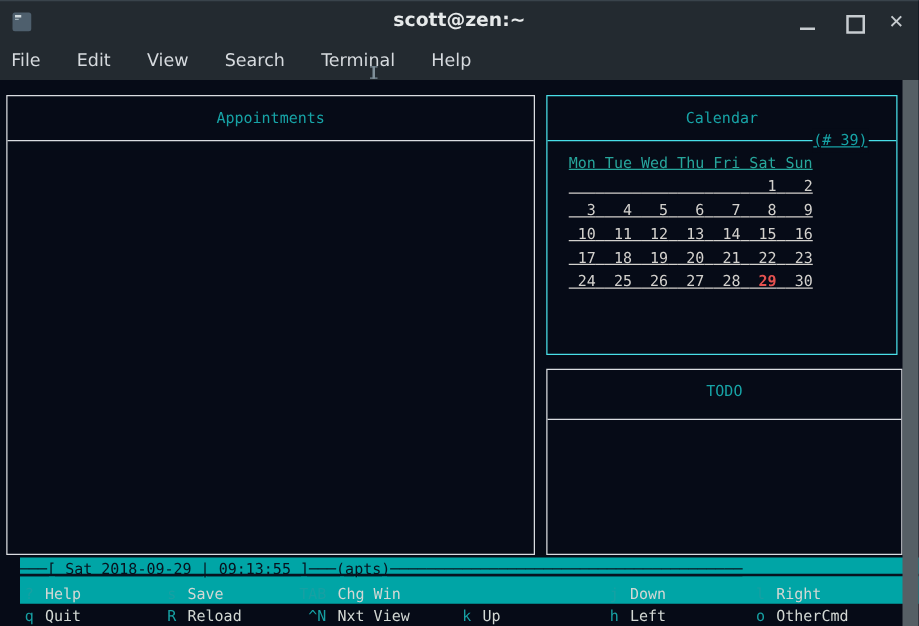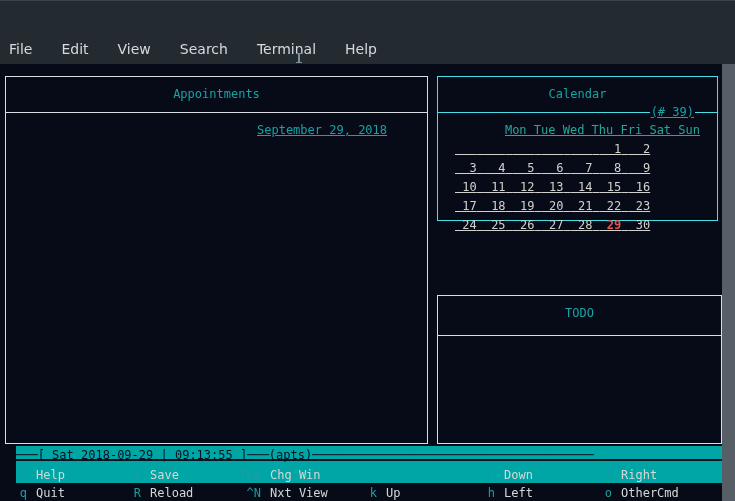--- a/index.html
+++ b/index.html
@@ -59,39 +59,39 @@
   .terminal{
     position:absolute;left:0;top:64px;width:722px;height:437px;background:var(--terminal-bg);
     font-size:12px;line-height:19px;color:var(--day-text);
   }
   .vscrollbar{position:absolute;left:722px;top:64px;width:13px;height:437px;background:var(--scrollbar);}
 
   .panel{position:absolute;background:var(--terminal-bg);}
   .panel.unfocused{border:1px solid var(--border-unfocused);}
   .panel.focused{border:1px solid var(--border-focused);}
   .panel-appointments{left:5px;top:12px;width:423px;height:368px;}
-  .panel-calendar{left:437px;top:12px;width:281px;height:145px;}
+  .panel-calendar{left:437px;top:12px;width:281px;height:208px;}
   .panel-todo{left:437px;top:231px;width:285px;height:149px;}
 
   .panel-title{position:absolute;left:0;top:8px;width:100%;text-align:center;color:var(--teal-text);}
   .panel-sep{position:absolute;left:0;top:35px;width:100%;height:1px;}
   .panel.unfocused .panel-sep{background:var(--border-unfocused);}
   .panel.focused .panel-sep{background:var(--border-focused);}
   .panel-todo .panel-sep{top:39px;}
 
   .week-badge{
     position:absolute;right:22px;top:26px;color:var(--teal-text);background:var(--terminal-bg);padding:0 1px;
   }
 
   .apt-date{position:absolute;left:257px;top:57px;color:var(--teal-text);}
 
   .cal-content{position:absolute;left:455px;top:57px;width:245px;}
   .cal-line{height:19px;white-space:pre;}
   .cal-month{text-align:center;color:var(--teal-text);}
-  .cal-weekdays{color:var(--weekday-text);text-align:right;}
+  .cal-weekdays{color:var(--weekday-text);}
   .cal-line.week{color:var(--day-text);}
   .cal-line.week .today{color:var(--today-red);font-weight:bold;}
 
   
   .status-bar{position:absolute;left:16px;top:382px;width:722px;height:37px;background:var(--status-bg);color:var(--status-text);}
   .status-line{height:19px;line-height:18px;white-space:pre;overflow:hidden;}
   .status-underline{position:absolute;left:0;top:13px;width:722px;height:2px;background:var(--status-text);}
 
   
   .help-row{position:absolute;left:0;width:722px;height:19px;line-height:19px;}
@@ -104,38 +104,44 @@
   .help-col.c1{left:114px;}.help-col.c1 .hk{width:27px;}
   .help-col.c2{left:225px;}.help-col.c2 .hk{width:36px;}
   .help-col.c3{left:341px;}.help-col.c3 .hk{width:36px;}
   .help-col.c4{left:468px;}.help-col.c4 .hk{width:27px;}
   .help-col.c5{left:585px;}.help-col.c5 .hk{width:27px;}
 </style>
 </head>
 <body>
 
 <div class="chrome">
+  <div class="titlebar">
+    <div class="term-icon"></div>
+    <div class="win-title">scott@zen:~</div>
+    <div class="win-btn btn-min"></div>
+    <div class="win-btn btn-max"></div>
+    <div class="win-btn btn-close">✕</div>
+  </div>
   <div class="menubar">
       <span class="menu-item">File</span>
       <span class="menu-item">Edit</span>
       <span class="menu-item">View</span>
       <span class="menu-item">Search</span>
       <span class="menu-item">Terminal</span>
       <span class="menu-item">Help</span>
     </div>
 </div>
 <div class="ibeam"></div>
 
 <div class="terminal">
 
   <div class="panel unfocused panel-appointments">
     <div class="panel-title">Appointments</div>
     <div class="panel-sep"></div>
   </div>
-  <pre class="apt-date">September 29, 2018</pre>
 
   <div class="panel focused panel-calendar">
     <div class="panel-title">Calendar</div>
     <div class="panel-sep"></div>
     <pre class="week-badge">(# 39)</pre>
   </div>
 
   <div class="cal-content">
     <pre class="cal-line cal-weekdays">Mon Tue Wed Thu Fri Sat Sun</pre>
   <pre class="cal-line week"><span>   </span> <span>   </span> <span>   </span> <span>   </span> <span>   </span> <span>  1</span> <span>  2</span></pre>

